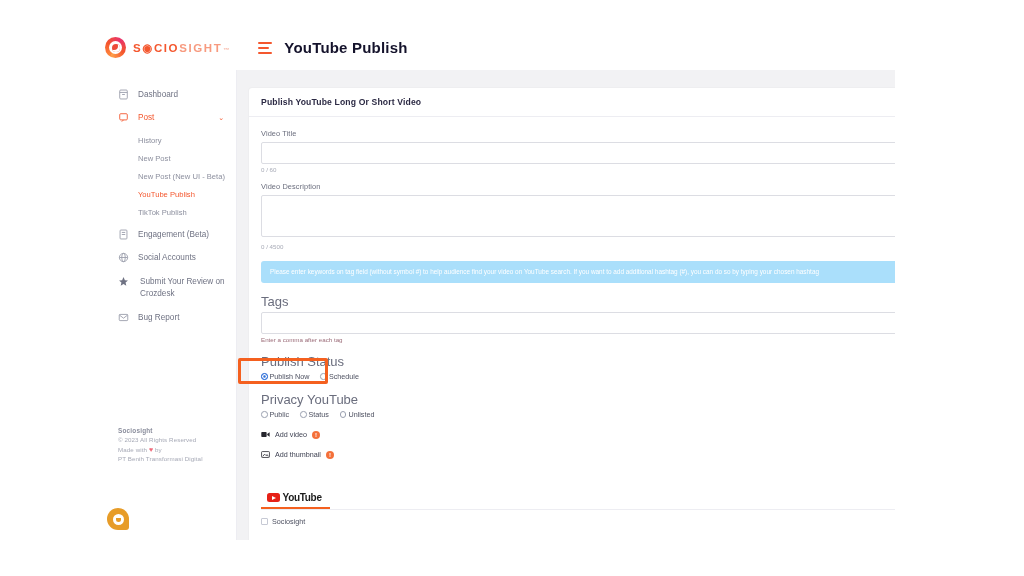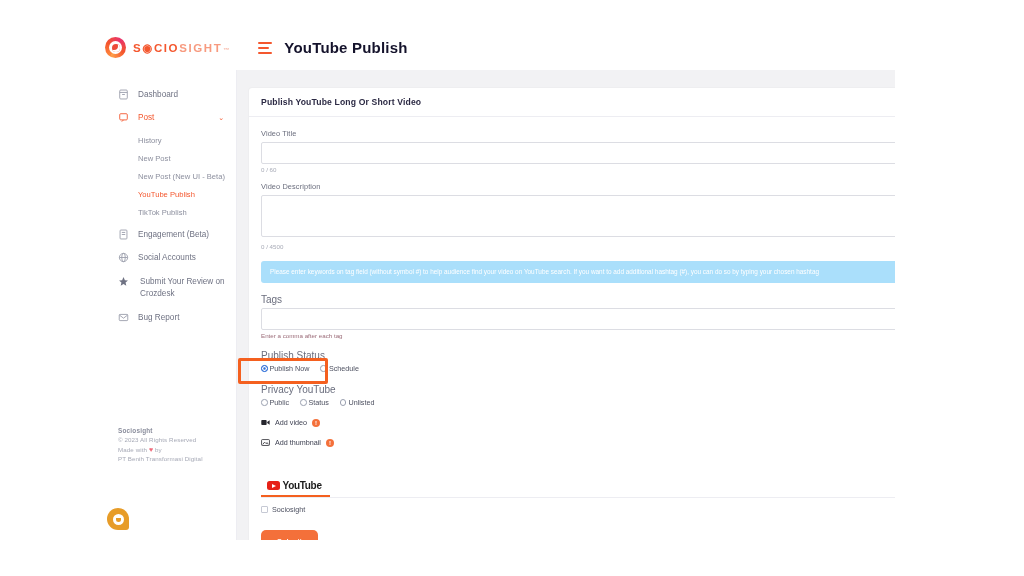--- a/index.html
+++ b/index.html
@@ -68,21 +68,21 @@
   .txt-area{width:100%;height:42px;border:1px solid #dcdde3;border-radius:2px;background:#fff;box-sizing:border-box;}
   .counter{font-size:6.2px;color:#a8abb7;margin-top:2px;}
   .gap{height:9px;}
 
   .notice{margin-top:11px;background:#aadffb;color:#ffffff;border-radius:3px;
           font-size:6.4px;line-height:1.5;padding:6px 9px;white-space:nowrap;overflow:hidden;
           width:calc(100% + 60px);box-sizing:border-box;}
 
   .hint{font-size:6.2px;color:#9b6b78;margin-top:2.5px;}
 
-  .sec-label{font-size:10px;color:#6a6d7d;margin-top:11px;margin-bottom:3px;}
+  .sec-label{font-size:13px;color:#6a6d7d;margin-top:11px;margin-bottom:3px;}
   .radio-row{display:flex;align-items:center;gap:11px;}
   .radio{display:flex;align-items:center;gap:2px;font-size:7.2px;color:#4d5060;cursor:pointer;}
   .rb{width:6.5px;height:6.5px;border-radius:50%;border:1px solid #9aa0b0;box-sizing:border-box;background:#fff;display:inline-block;}
   .rb.on{border:1px solid #2f6fd8;background:#2f6fd8;box-shadow:inset 0 0 0 1.3px #fff;}
 
   .highlight-box{position:absolute;border:3px solid #f4601f;border-radius:2px;pointer-events:none;}
 
   .upload-row{display:flex;align-items:center;gap:5px;margin-top:11px;font-size:7.2px;color:#3c3f50;cursor:pointer;}
   .upload-row .uic{width:9px;height:9px;display:flex;align-items:center;justify-content:center;}
   .upload-row .uic svg{width:9px;height:9px;display:block;}

